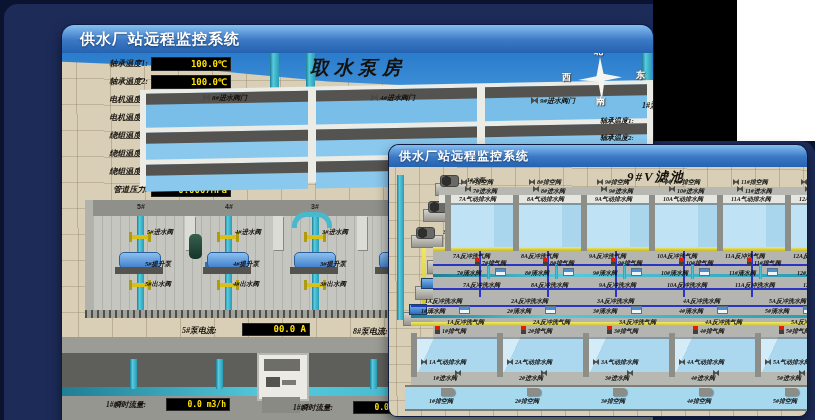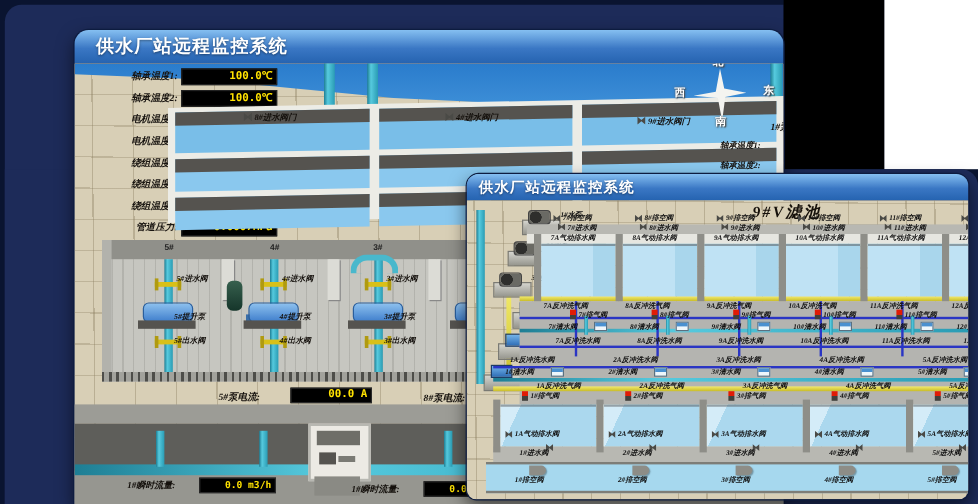--- a/index.html
+++ b/index.html
@@ -90,20 +90,21 @@
   <div class="abs tbar">
     <span>供水厂站远程监控系统</span>
   </div>
   <div class="abs scene scene1">
     <div class="abs gridtan"></div>
     <div class="abs sky"></div>
 
     <div class="abs cpipe" style="left:208px;top:-2px;width:9px;height:38px;border-radius:2px 2px 0 0"></div>
     <div class="abs cpipe" style="left:244px;top:-2px;width:9px;height:38px;border-radius:2px 2px 0 0"></div>
     <div class="abs cpipe" style="left:580px;top:-12px;width:10px;height:50px;border-radius:2px 2px 0 0"></div>
+    <div class="abs stitle" style="left:248px;top:2px;font-size:19px">取水泵房</div>
 
     <div class="abs panel5" style="left:20px;top:4px;width:150px">
       <div id="prows">
           <div class="prow">
             <span class="plab">轴承温度1:</span>
             <span class="pval">100.0℃</span>
           </div>
           <div class="prow">
             <span class="plab">轴承温度2:</span>
             <span class="pval">100.0℃</span>

